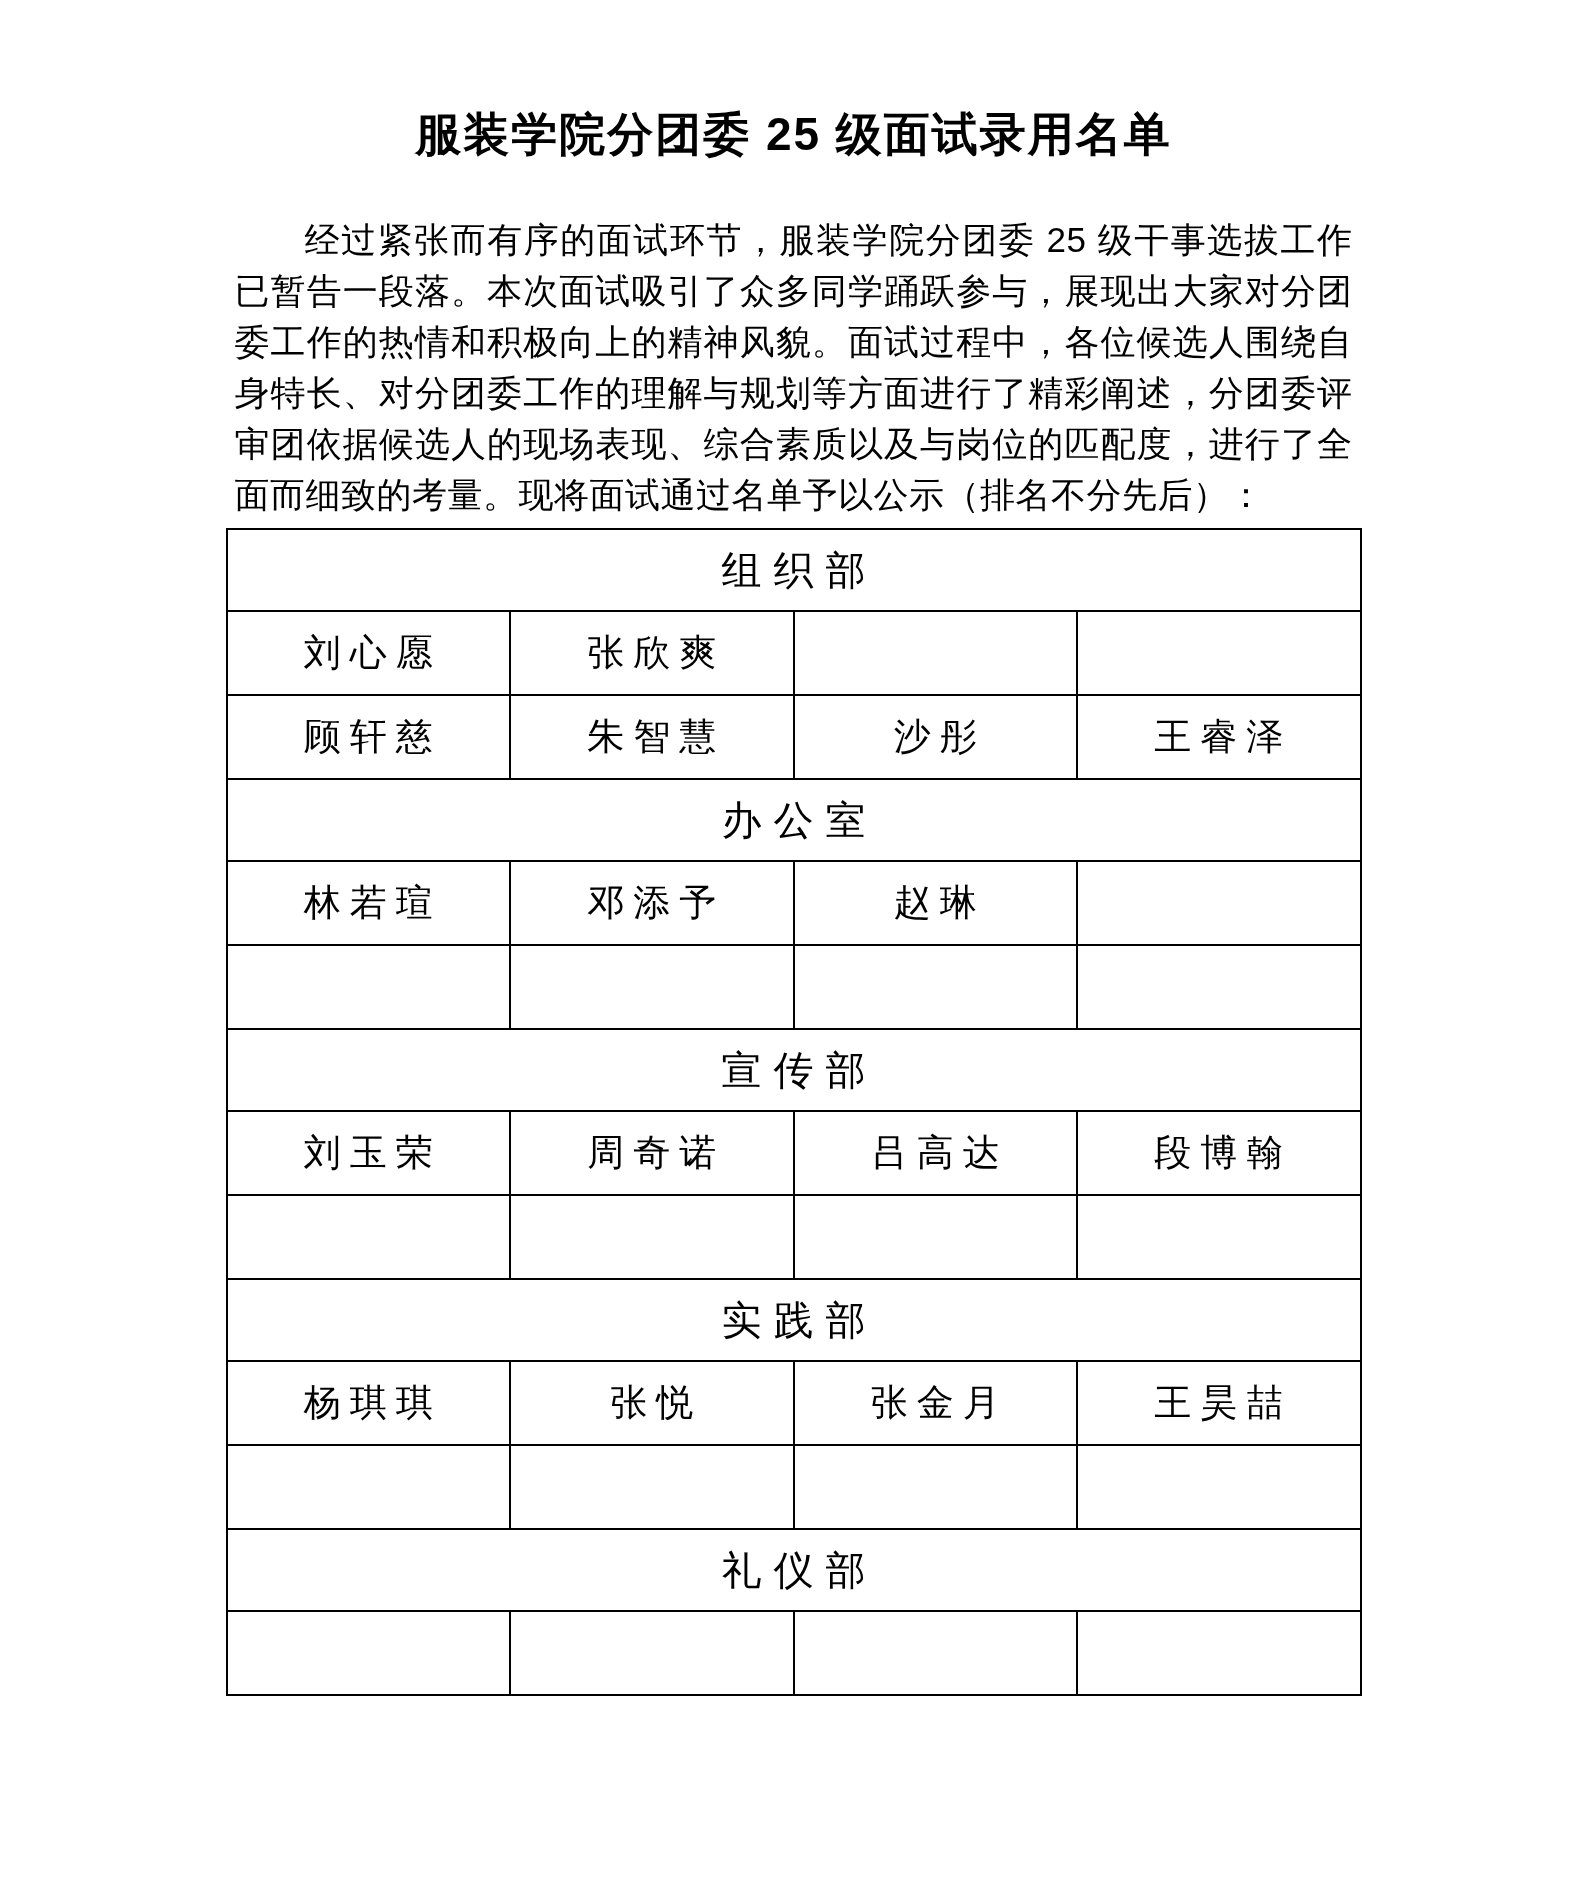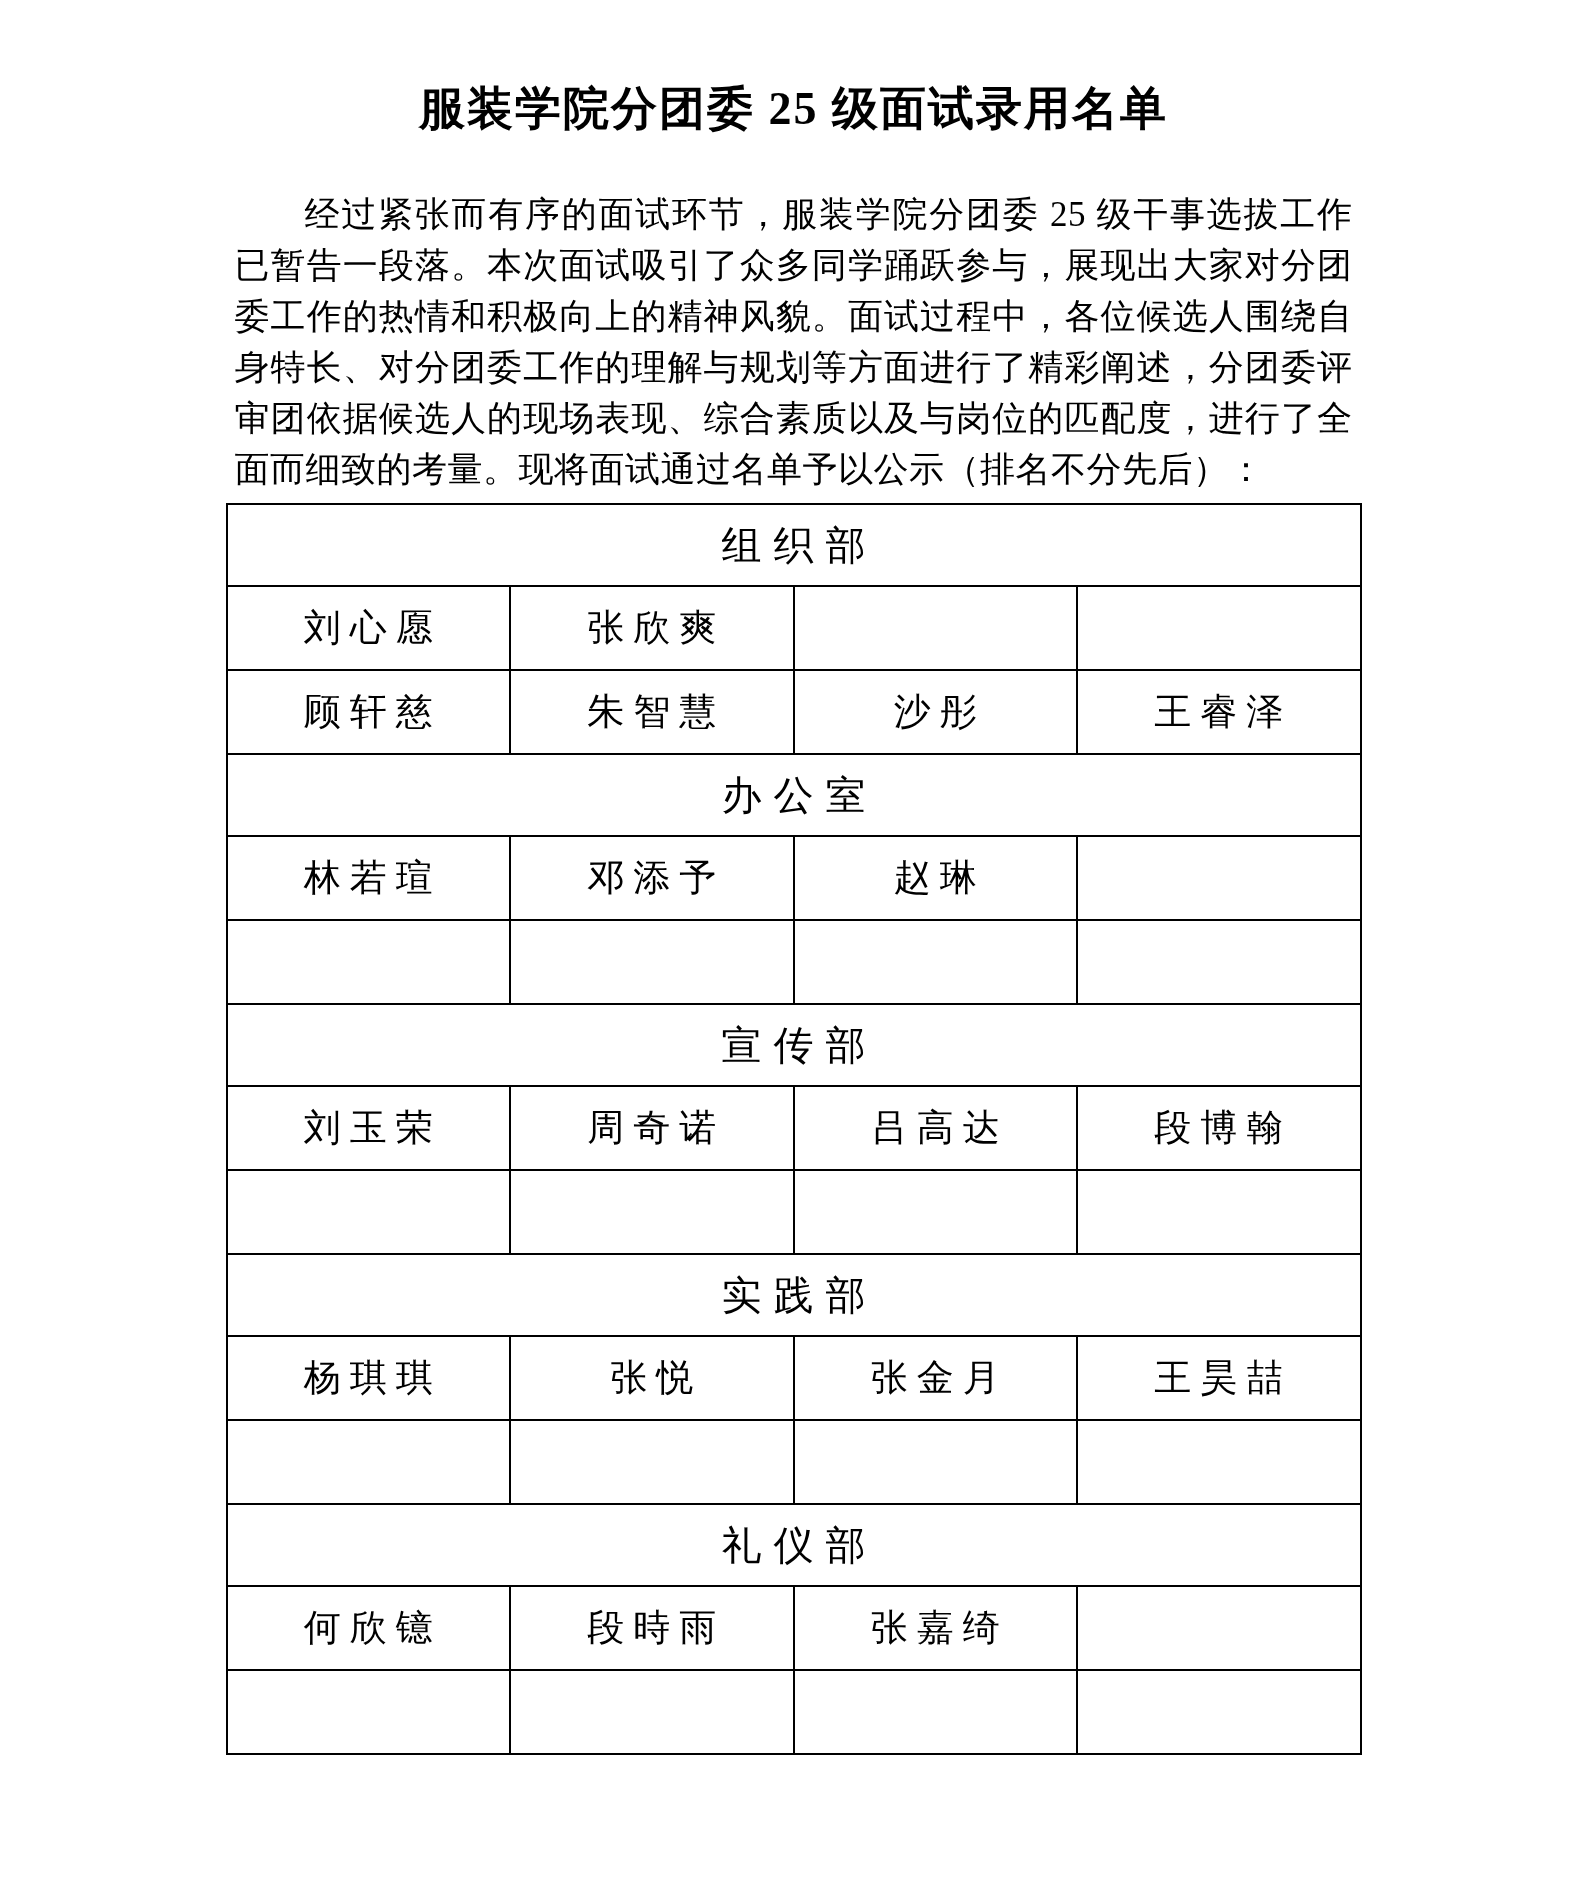--- a/index.html
+++ b/index.html
@@ -6,24 +6,24 @@
     margin: 0;
     padding: 0;
     background: #ffffff;
   }
   .page {
     position: relative;
     width: 1587px;
     height: 1846px;
     background: #ffffff;
     color: #000000;
-    font-family: Liberation Serif, serif;
+    font-family: Liberation Sans, sans-serif;
     overflow: hidden;
     box-sizing: border-box;
-    padding-top: 81px;
+    padding-top: 106px;
   }
   .doc-title {
     text-align: center;
     font-size: 46px;
     font-weight: bold;
     letter-spacing: 2px;
     line-height: 56px;
     margin: 0;
   }
   .intro {
@@ -136,26 +136,20 @@
         <td></td>
         <td></td>
         <td></td>
         <td></td>
       </tr>
 
       <tr class="section-header-row">
         <td colspan="4">礼仪部</td>
       </tr>
       <tr class="name-row">
-        <td>何欣镱</td>
-        <td>段時雨</td>
-        <td>张嘉绮</td>
-        <td></td>
-      </tr>
-      <tr class="name-row">
         <td></td>
         <td></td>
         <td></td>
         <td></td>
       </tr>
     </tbody>
   </table>
 
 </div>
 

